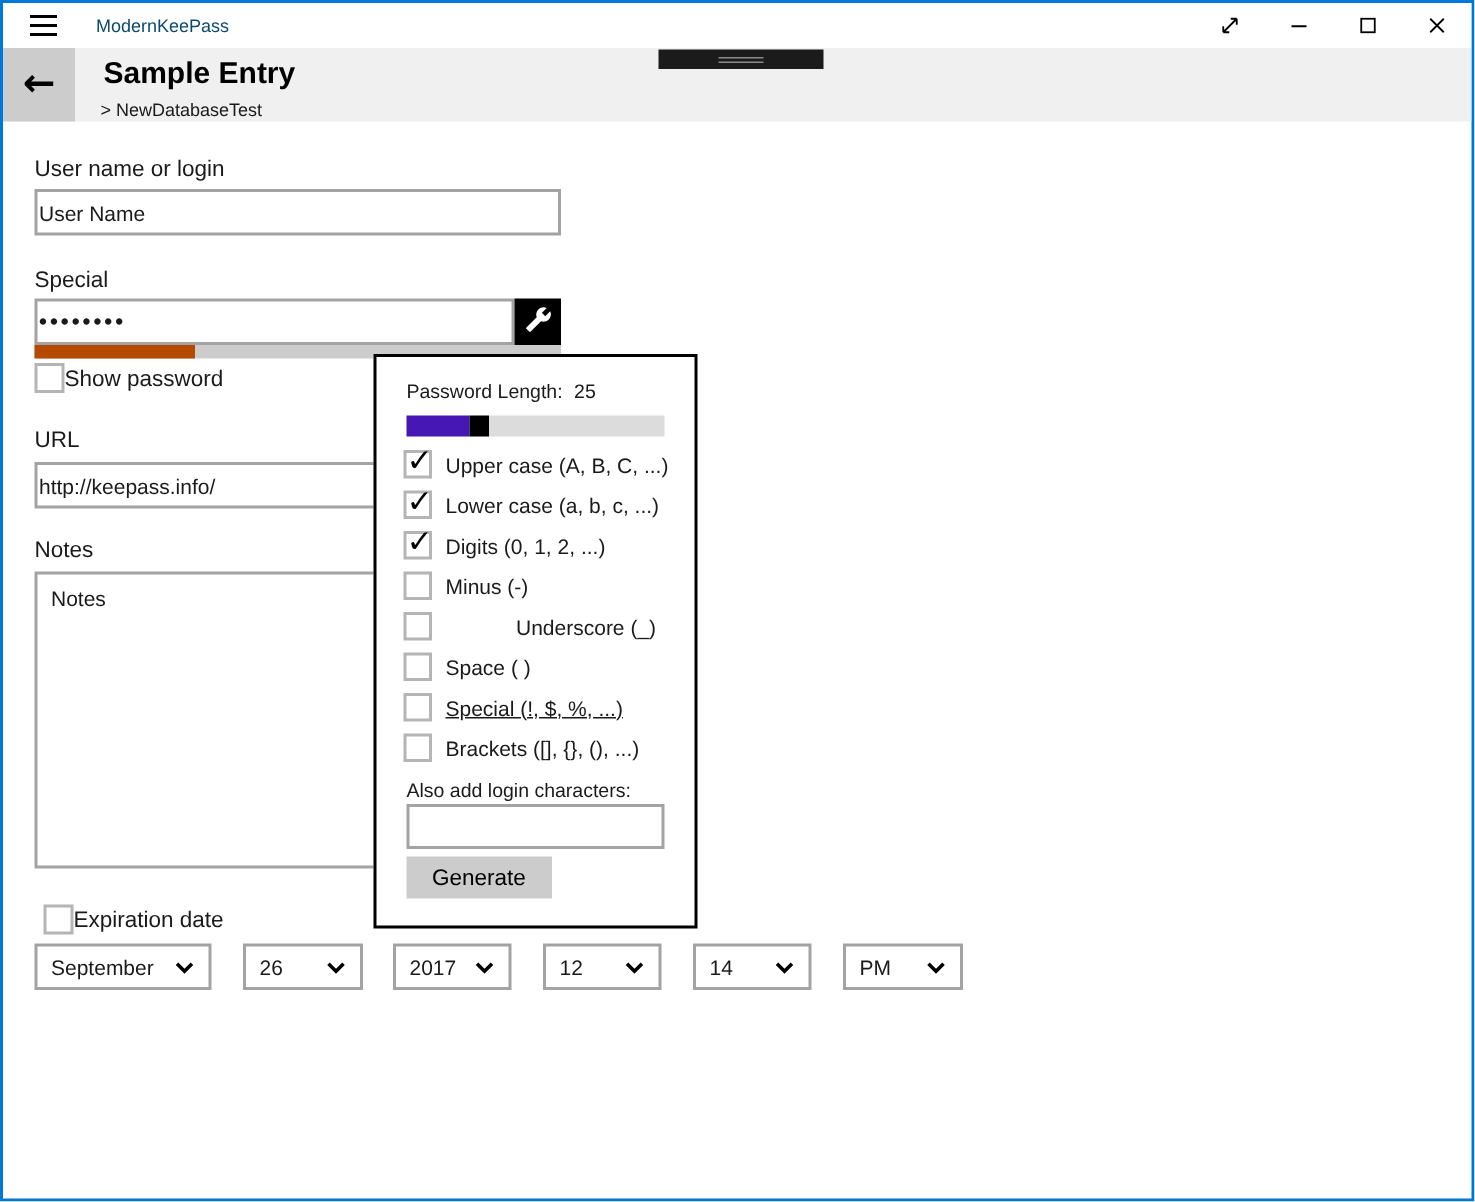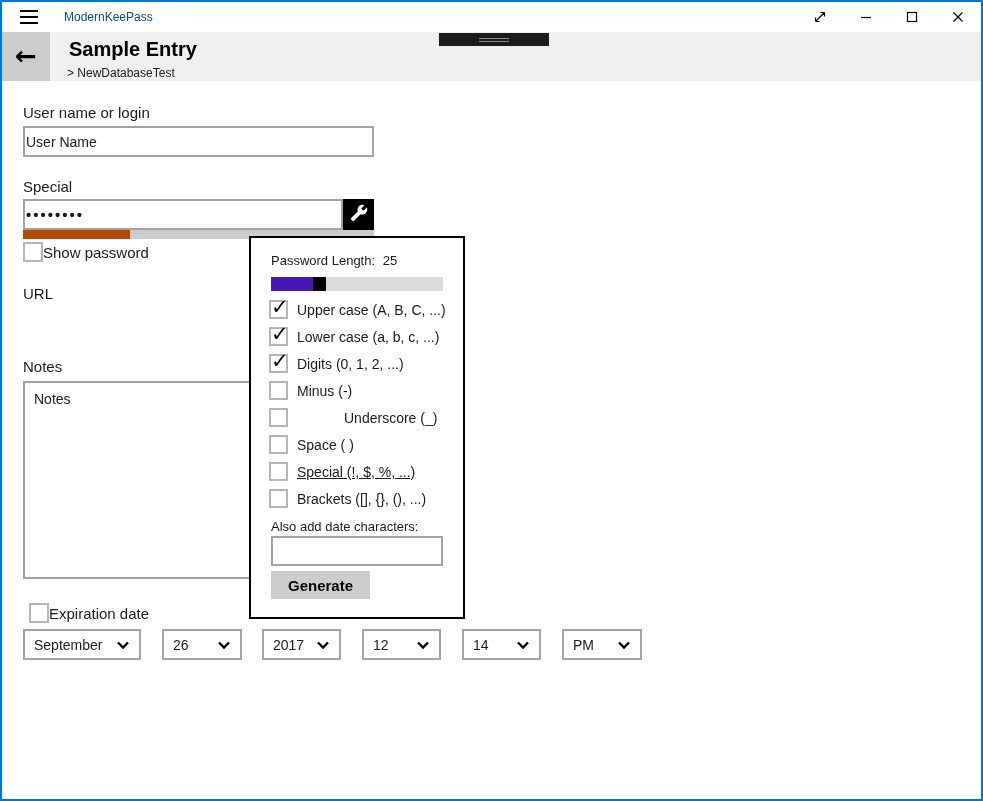--- a/index.html
+++ b/index.html
@@ -144,21 +144,21 @@
   .popup-also-label { position: absolute; left: 20px; top: 281px; font-size: 13px; color: #1a1a1a; }
   .popup-also-input {
     position: absolute; left: 20px; top: 298px; width: 172px; height: 30px;
     border: 2px solid #a3a3a3; font-size: 14px; padding: 0 7px; outline: none;
     font-family: "Liberation Sans", "DejaVu Sans", sans-serif;
   }
   .generate-button {
     position: absolute; left: 20px; top: 333px; height: 28px; padding: 0 17px;
     background: #cccccc; border: none; cursor: pointer;
     font-family: "Liberation Sans", "DejaVu Sans", sans-serif;
-    font-size: 15px; font-weight: 700; color: #000;
+    font-size: 15px; font-weight: 400; color: #000;
   }
 </style>
 </head>
 <body>
 
 <div class="window">
 
   <div class="titlebar">
     <button class="hamburger">
       <span></span>
@@ -217,20 +217,21 @@
     <div class="strength-fill"></div>
   </div>
   <div class="checkbox-row" style="left:21px; top:240px;">
     <span class="checkbox-box">
       <span class="check-mark"></span>
     </span>
     <span class="checkbox-label">Show password</span>
   </div>
 
   <div class="field-label" style="left:21px; top:283px;">URL</div>
+  <input class="text-input" style="left: 21px; top: 306px; width: 351px;" value="http://keepass.info/">
 
   <div class="field-label" style="left:21px; top:356px;">Notes</div>
   <textarea class="notes-area" style="">Notes</textarea>
 
   <div class="checkbox-row" style="left:27px; top:601px;">
     <span class="checkbox-box">
       <span class="check-mark"></span>
     </span>
     <span class="checkbox-label">Expiration date</span>
   </div>
@@ -325,18 +326,18 @@
         </span>
       <span class="lbl">Special (!, $, %, ...)</span>
     </div>
     <div class="popup-option" style="top:251px;">
       <span class="box">
           <span class="check-mark"></span>
         </span>
       <span class="lbl">Brackets ([], {}, (), ...)</span>
     </div>
 
-    <div class="popup-also-label">Also add date characters:</div>
+    <div class="popup-also-label">Also add login characters:</div>
     <input class="popup-also-input" value="" style="">
     <button class="generate-button">Generate</button>
   </div>
 
 </div>
 
 </body></html>

